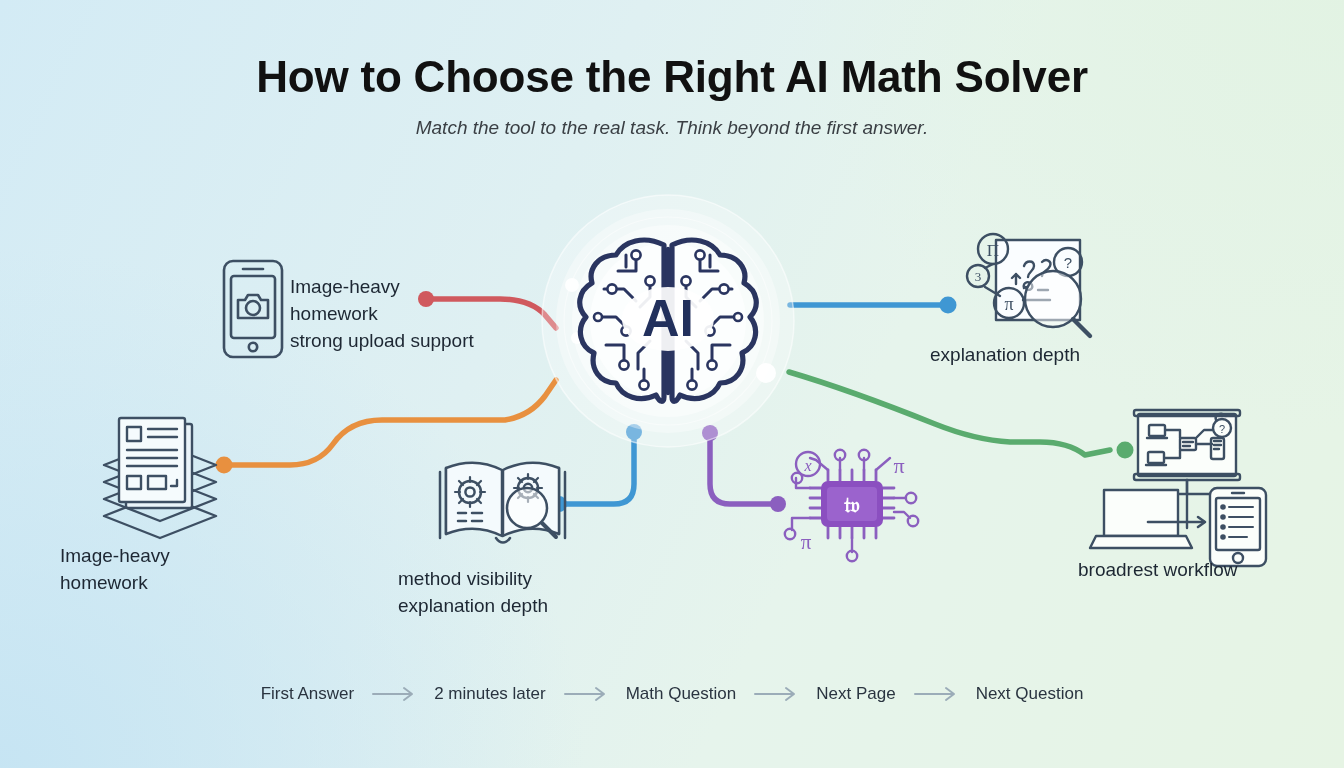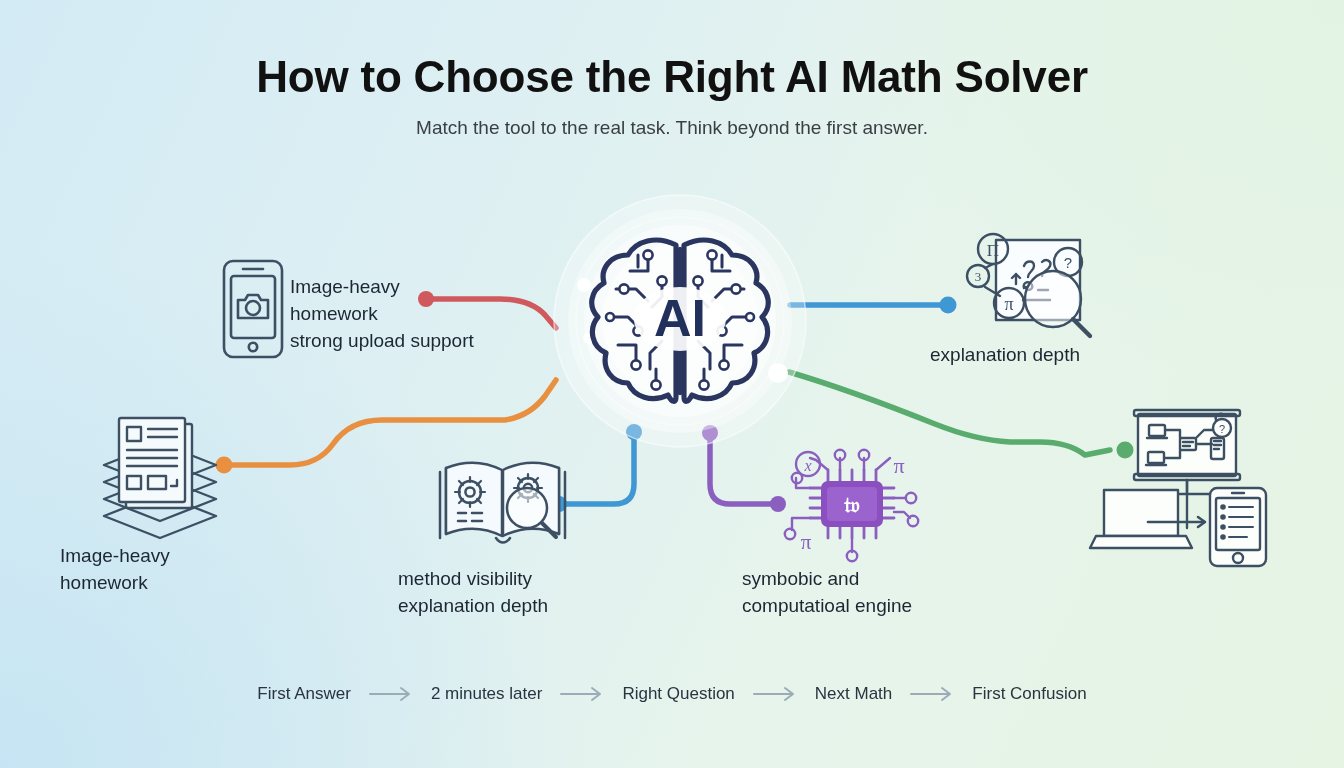--- a/index.html
+++ b/index.html
@@ -36,38 +36,39 @@
     color: #111111;
     letter-spacing: -0.2px;
     line-height: 1.12;
     margin: 0;
   }
   .subtitle {
     font-size: 19px;
     color: #3a3f44;
     margin: 16px 0 0 0;
     font-weight: normal;
+    font-style: italic;
   }
 
   
   svg.layer {
     position: absolute;
     left: 0;
     top: 0;
     width: 1344px;
     height: 768px;
     overflow: visible;
   }
   svg.layer.connectors { z-index: 1; }
   svg.layer.icons { z-index: 3; }
 
   
   .hub {
     position: absolute;
-    left: 552px;
+    left: 540px;
     top: 193px;
     width: 256px;
     height: 256px;
     z-index: 2;
     text-decoration: underline;
   }
 
   
   .node-label {
     position: absolute;
@@ -430,51 +431,50 @@
   <div class="node-label l" style="left:290px; top:274px; width:240px;">Image-heavy
 homework
 strong upload support</div>
 
   <div class="node-label c" style="left:60px; top:543px; width:200px;">Image-heavy
 homework</div>
 
   <div class="node-label c" style="left:398px; top:566px; width:212px;">method visibility
 explanation depth</div>
 
-  <div class="node-label c" style="left:742px; top:566px; width:212px;">symbobic and
-computatioal engine</div>
 
   <div class="node-label c" style="left:930px; top:342px; width:212px;">explanation depth</div>
 
+  <div class="node-label c" style="left:1078px; top:557px; width:212px;">broadrest workflow</div>
 
   <div class="flow">
     <span class="flow-step">First Answer</span>
     <span class="flow-arrow">
       <svg width="46" height="16" viewBox="0 0 46 16" fill="none" stroke="currentColor" stroke-width="2" stroke-linecap="round" stroke-linejoin="round">
         <line x1="2" y1="8" x2="40" y2="8"></line>
           <path d="M33,2 L41,8 L33,14"></path>
       </svg>
     </span>
     <span class="flow-step">2 minutes later</span>
     <span class="flow-arrow">
       <svg width="46" height="16" viewBox="0 0 46 16" fill="none" stroke="currentColor" stroke-width="2" stroke-linecap="round" stroke-linejoin="round">
         <line x1="2" y1="8" x2="40" y2="8"></line>
           <path d="M33,2 L41,8 L33,14"></path>
       </svg>
     </span>
-    <span class="flow-step">Right Question</span>
+    <span class="flow-step">Math Question</span>
     <span class="flow-arrow">
       <svg width="46" height="16" viewBox="0 0 46 16" fill="none" stroke="currentColor" stroke-width="2" stroke-linecap="round" stroke-linejoin="round">
         <line x1="2" y1="8" x2="40" y2="8"></line>
           <path d="M33,2 L41,8 L33,14"></path>
       </svg>
     </span>
-    <span class="flow-step">Next Math</span>
+    <span class="flow-step">Next Page</span>
     <span class="flow-arrow">
       <svg width="46" height="16" viewBox="0 0 46 16" fill="none" stroke="currentColor" stroke-width="2" stroke-linecap="round" stroke-linejoin="round">
         <line x1="2" y1="8" x2="40" y2="8"></line>
           <path d="M33,2 L41,8 L33,14"></path>
       </svg>
     </span>
-    <span class="flow-step">First Confusion</span>
+    <span class="flow-step">Next Question</span>
   </div>
 
 </div>
 
 </body></html>

